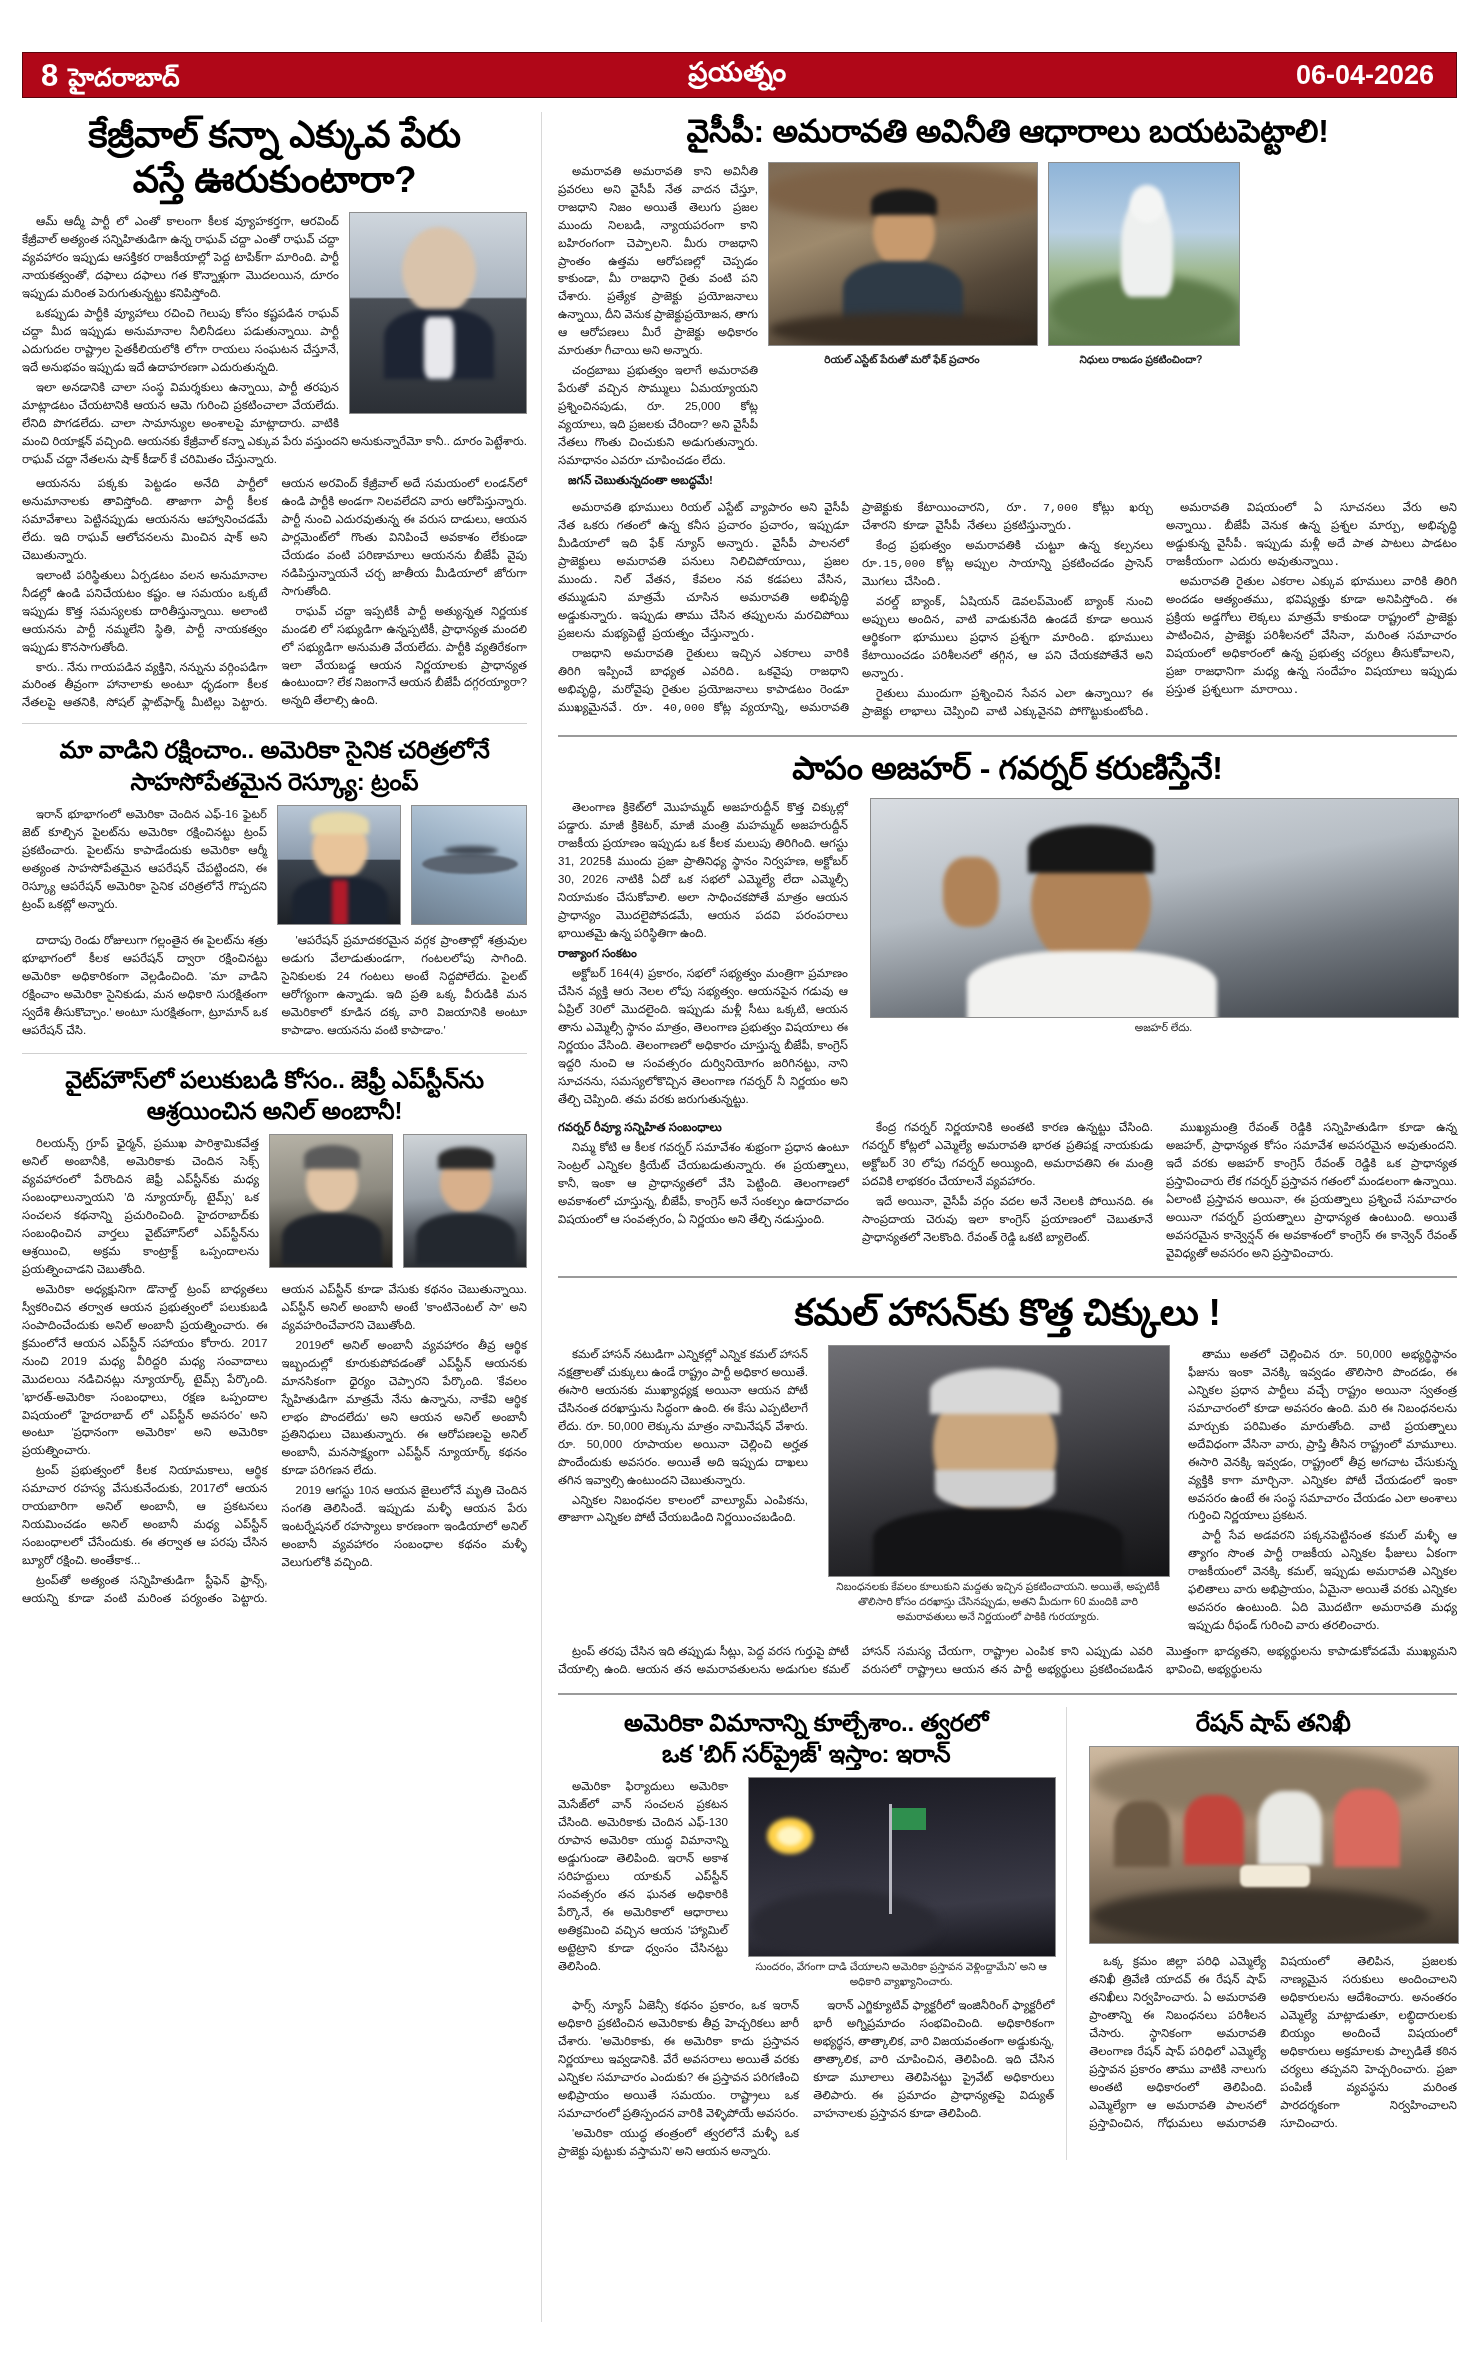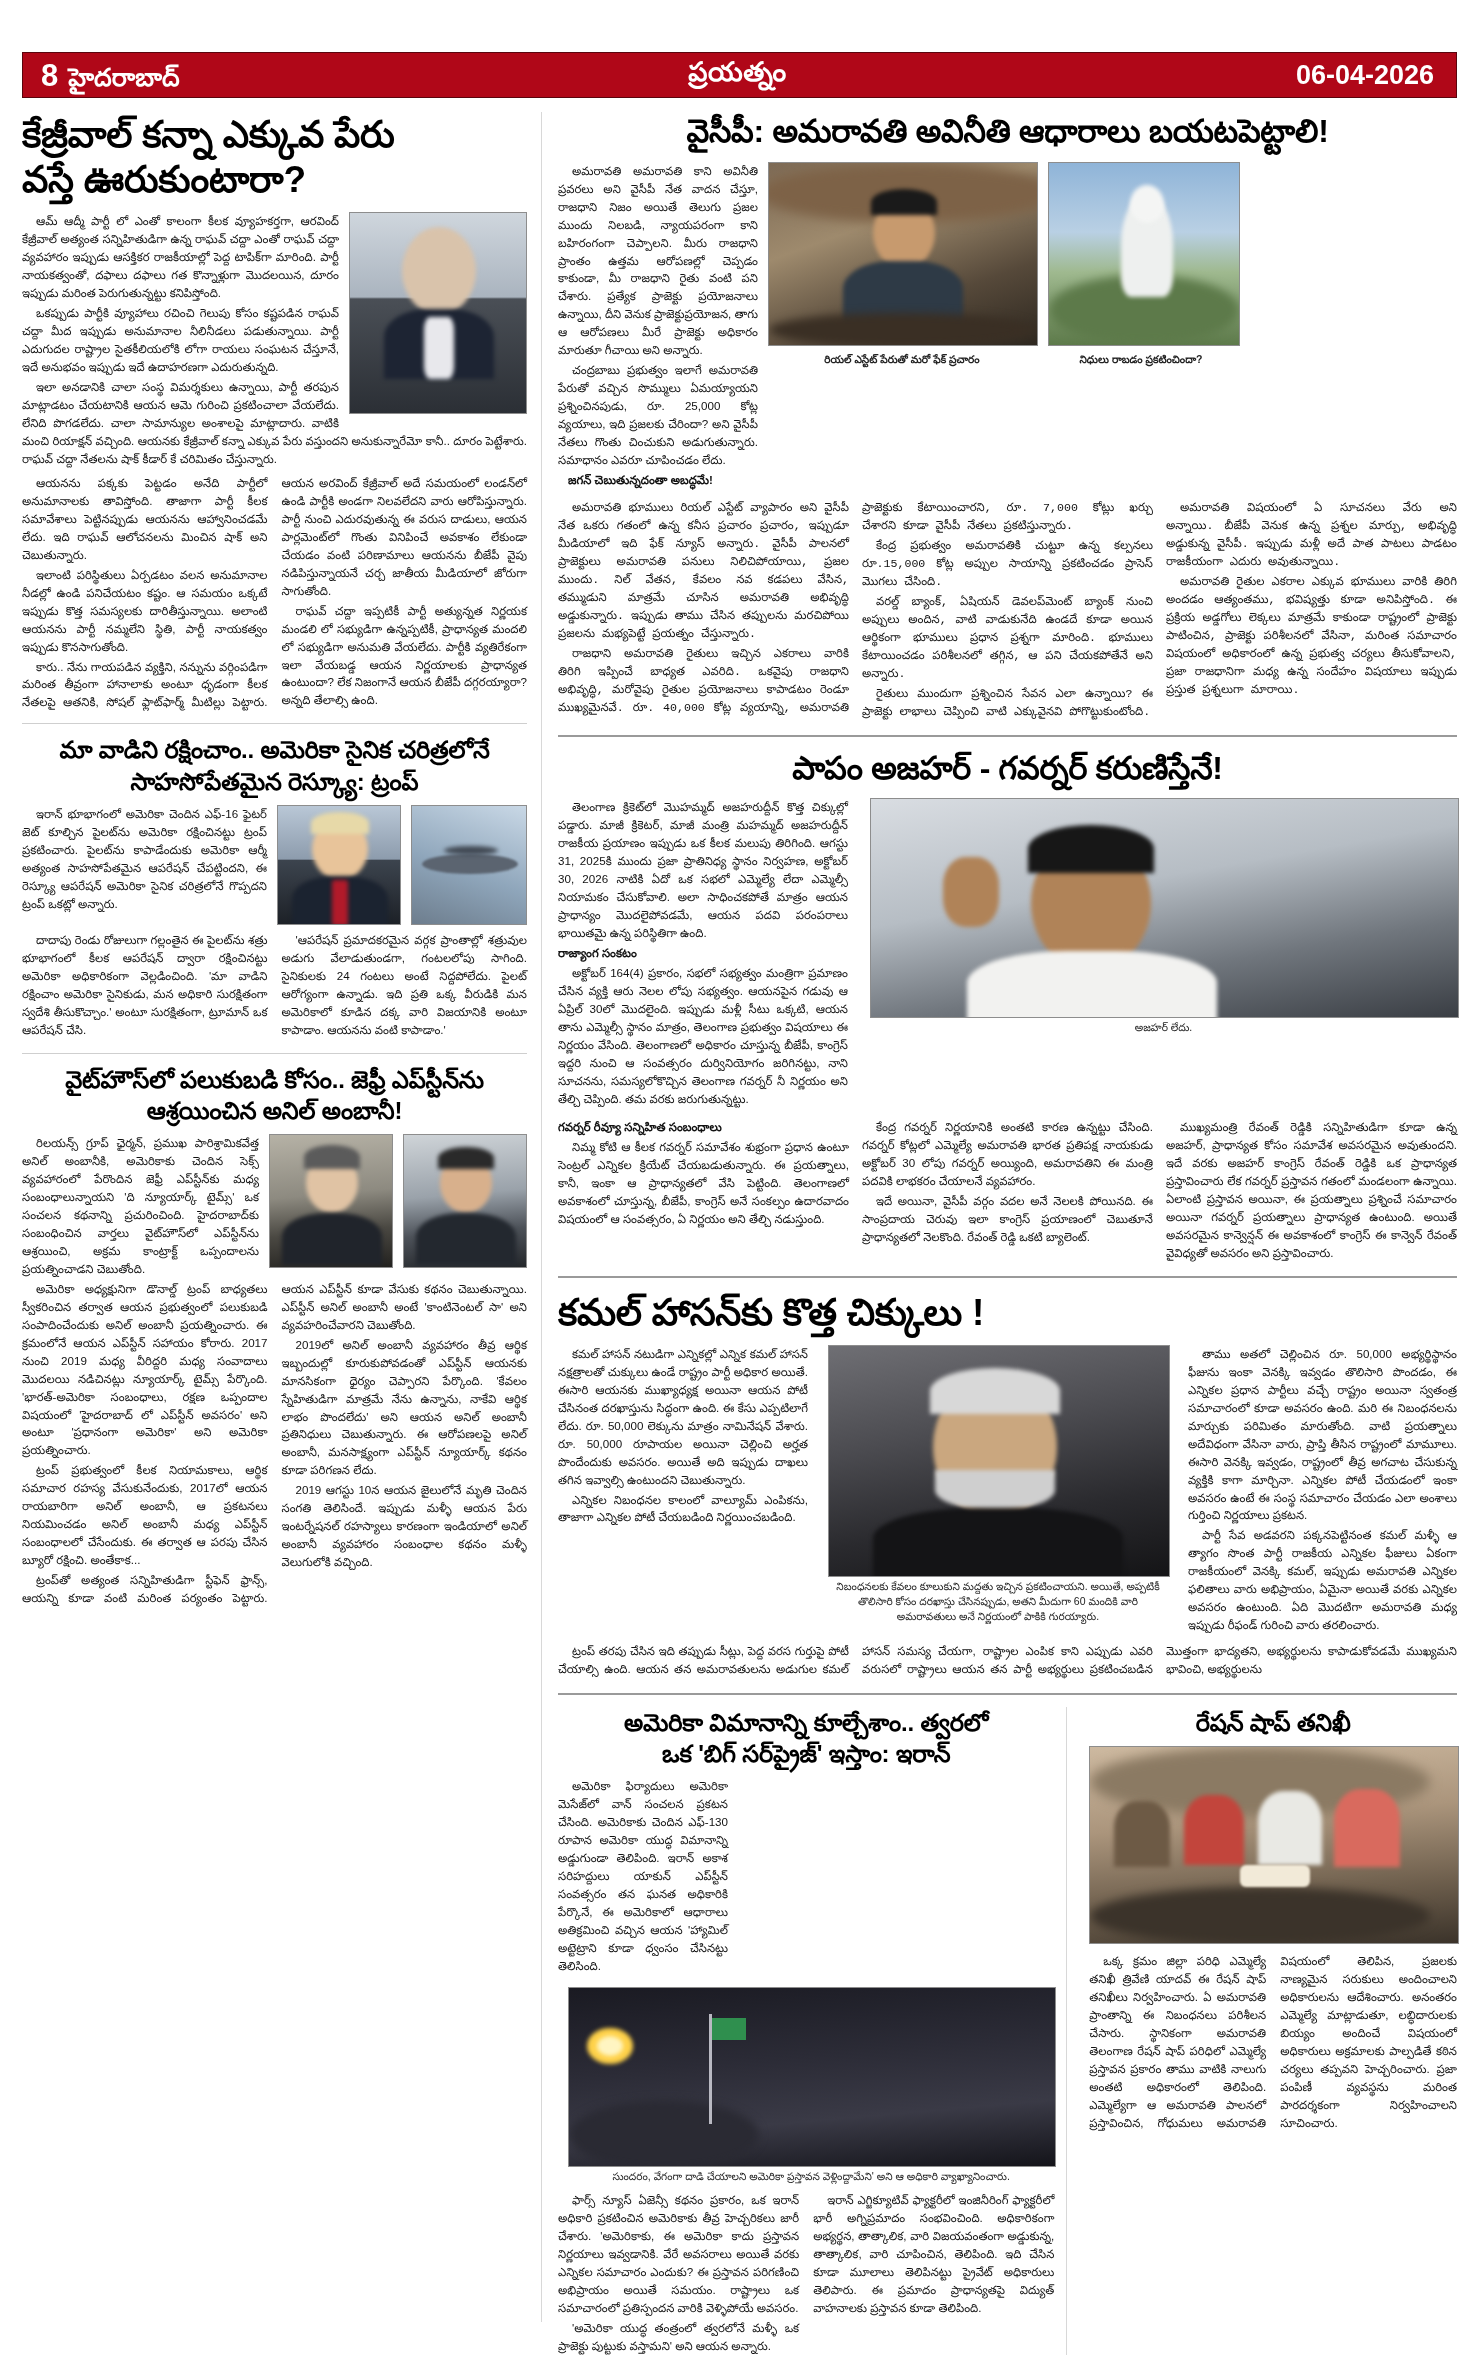--- a/index.html
+++ b/index.html
@@ -53,21 +53,21 @@
     padding-right:14px;
     box-sizing:border-box;
   }
   .col-right{
     flex:1;padding-left:16px;box-sizing:border-box;
   }
 
   
   h1,h2,h3{margin:0;font-weight:bold;color:#000;}
   .hl-xl{
-    font-size:37px;line-height:1.22;text-align:left;
+    font-size:37px;line-height:1.22;text-align:center;
     letter-spacing:-.3px;
     margin-bottom:10px;
   }
   .hl-lg{
     font-size:32px;line-height:1.24;text-align:center;
     letter-spacing:-.3px;
   }
   .hl-md{
     font-size:24px;line-height:1.3;text-align:center;
     letter-spacing:-.2px;
@@ -359,21 +359,21 @@
 
       <hr class="rule-thick">
 
       <div class="flexrow">
 
         <div style="flex:1.35;padding-right:12px;border-right:1px solid #d8d8d8;">
           <h2 class="hl-md">
             <span>అమెరికా విమానాన్ని కూల్చేశాం.. త్వరలో</span><br>
             <span>ఒక 'బిగ్ సర్‌ప్రైజ్' ఇస్తాం: ఇరాన్</span>
           </h2>
-          <div class="flexrow" style="margin-top:8px;flex-direction:column;">
+          <div class="flexrow" style="margin-top:8px;">
             <div style="width:170px;flex:0 0 170px;">
               <div class="tcol">
                 <p>అమెరికా ఫిర్యాదులు అమెరికా మెసేజ్‌లో వాన్ సంచలన ప్రకటన చేసింది. అమెరికాకు చెందిన ఎఫ్-130 రూపాన అమెరికా యుద్ధ విమానాన్ని అడ్డుగుండా తెలిపింది. ఇరాన్ అకాశ సరిహద్దులు యాకున్ ఎప్‌స్టీన్ సంవత్సరం తన ఘనత అధికారికి పేర్కొనే, ఈ అమెరికాలో ఆధారాలు అతిక్రమించి వచ్చిన ఆయన 'హ్యామిల్ అట్టెట్రాని కూడా ధ్వంసం చేసినట్టు తెలిసింది.</p>
               </div>
             </div>
             <div style="flex:1;padding-left:10px;">
               <div class="photo g-missile" style="width:100%;height:178px;">
                 <div class="ph-inner">
                   <div class="blob" style="width:190px;height:70px;left:0;top:112px;background:#2a2a33;filter:blur(4px);"></div>
                   <div class="blob" style="width:46px;height:36px;left:18px;top:40px;background:#ffd24a;"></div>

